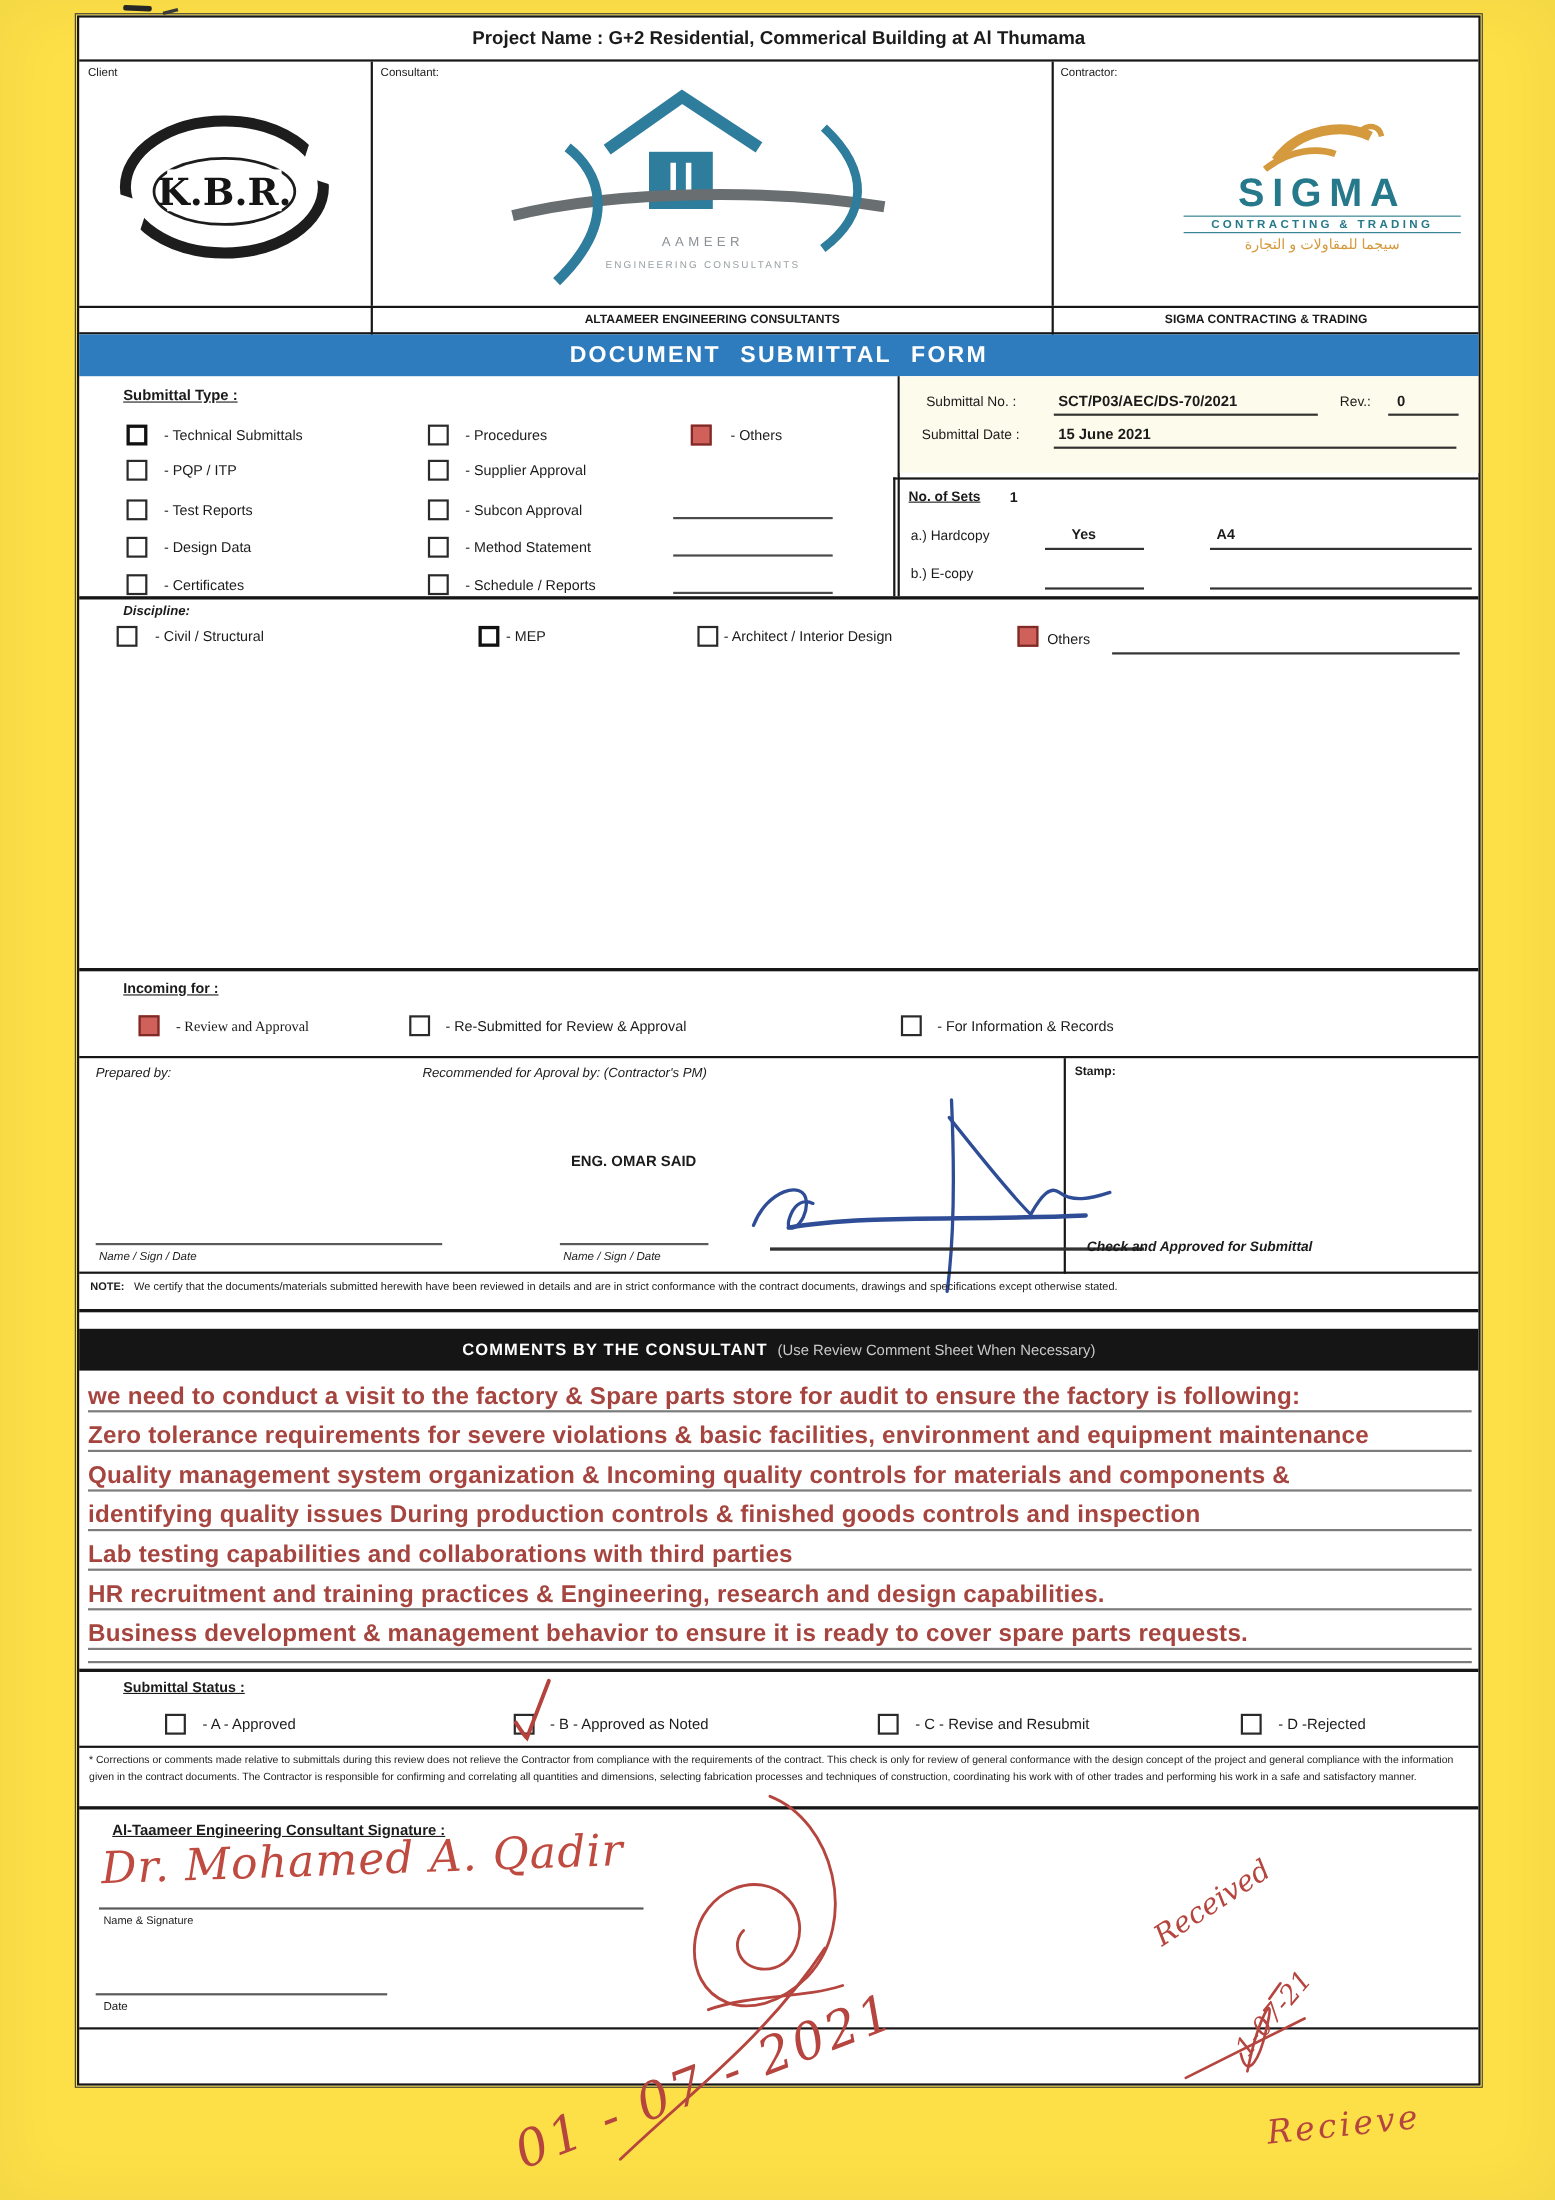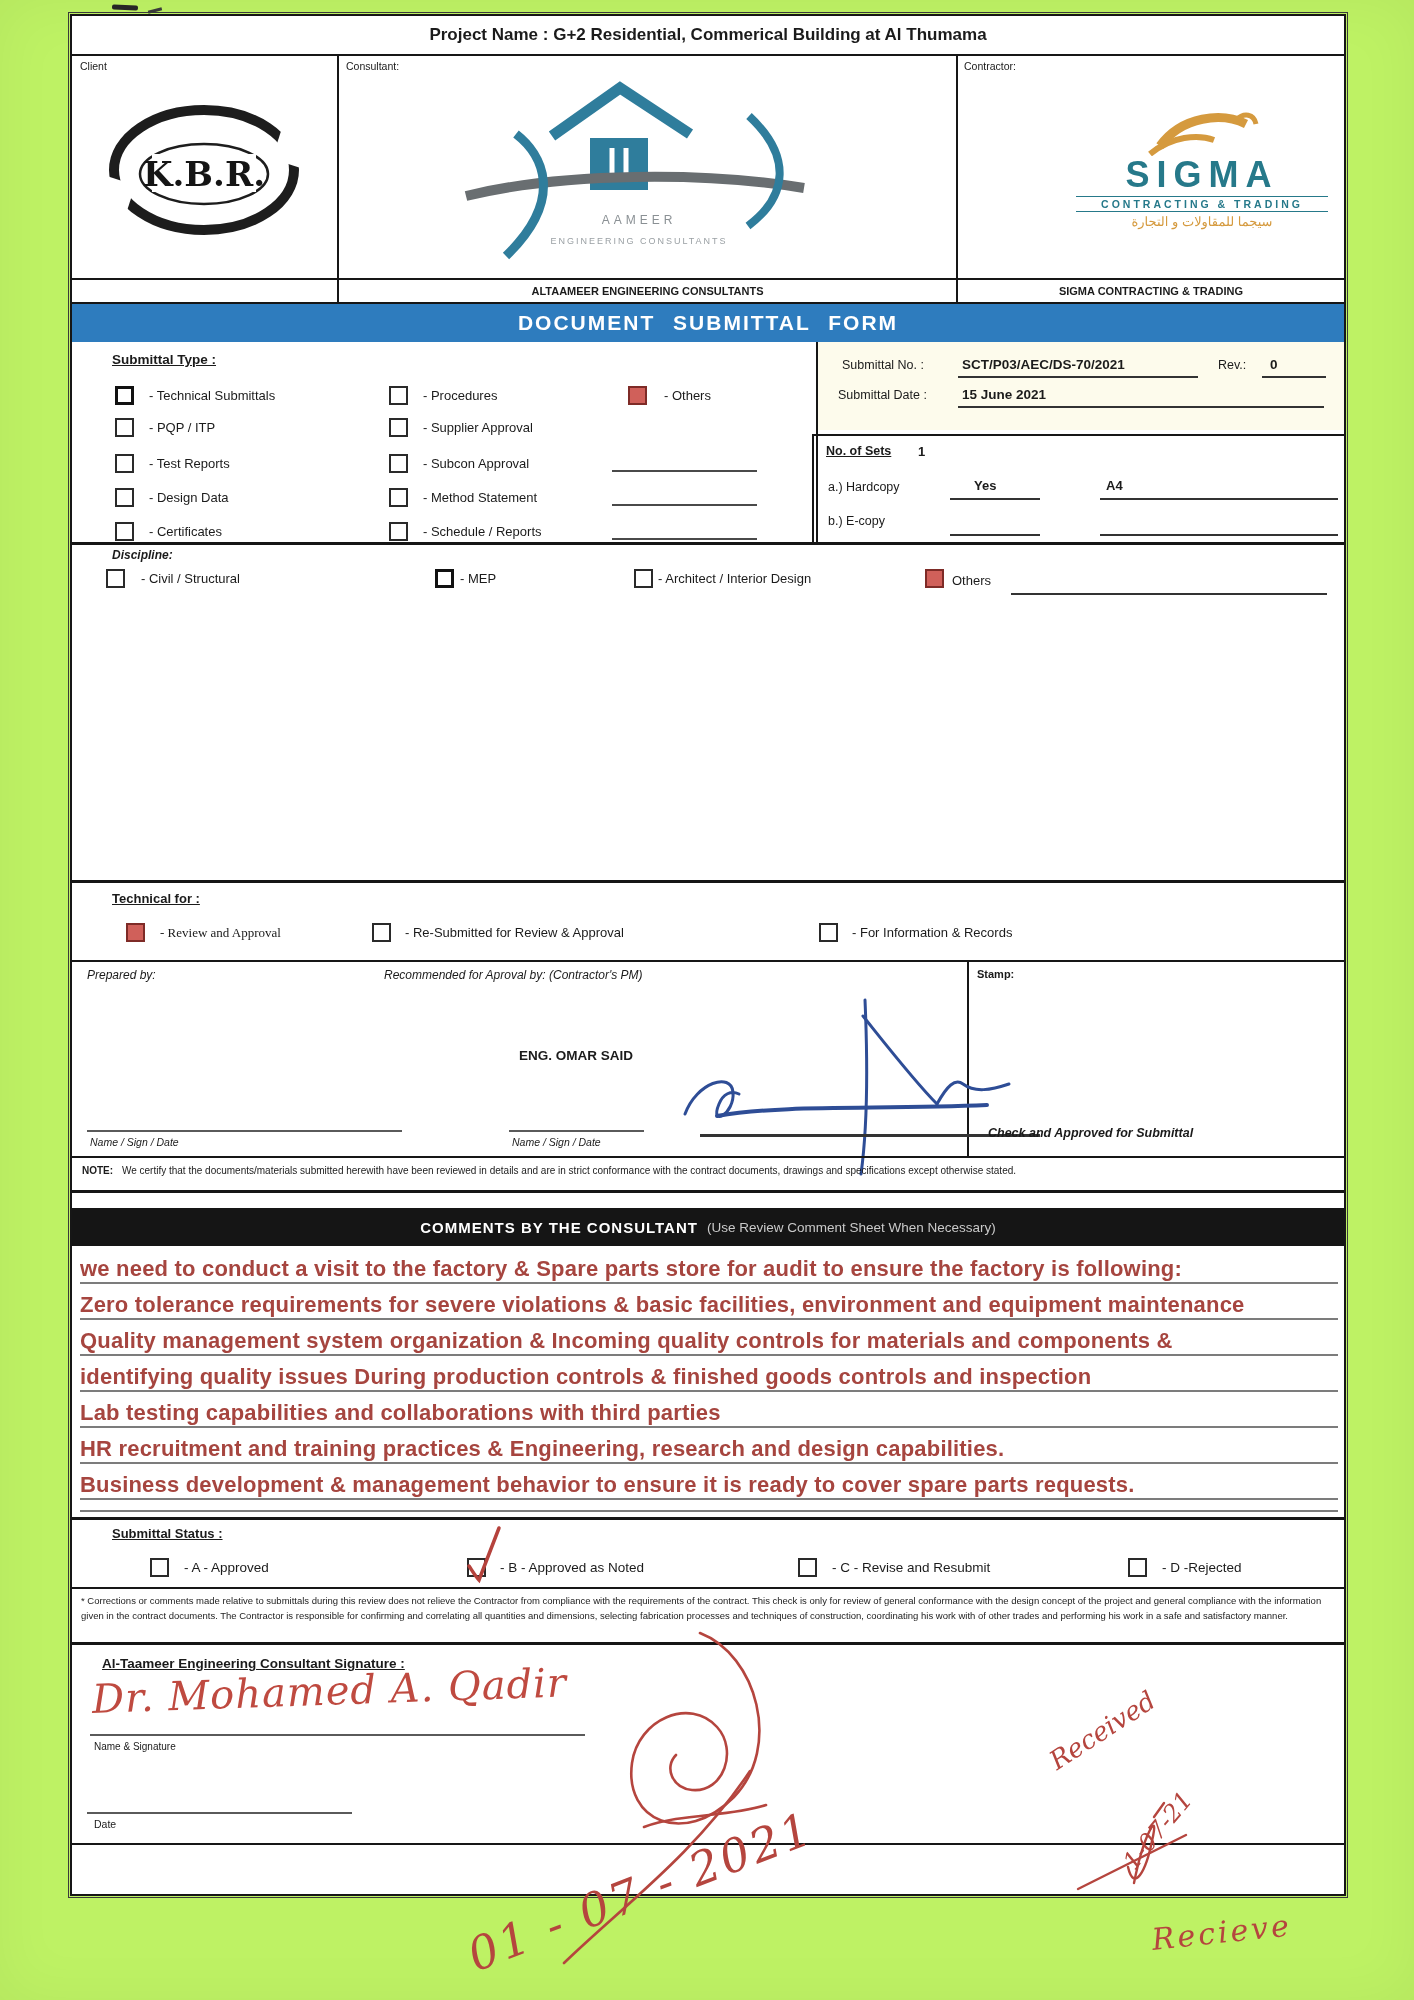--- a/index.html
+++ b/index.html
@@ -1,16 +1,16 @@
 <!DOCTYPE html>
 <html><head>
 <meta charset="utf-8">
 <style>
   html,body{margin:0;padding:0;background:#eceae6;}
-  #page{position:relative;width:1414px;height:2000px;background:#bef264;overflow:hidden;
+  #page{position:relative;width:1414px;height:2000px;background:#fde047;overflow:hidden;
         font-family:"Liberation Sans",sans-serif;color:#1b1b1b;box-shadow:inset 0 0 60px rgba(0,0,0,.05);}
   .abs{position:absolute;}
   .b{font-weight:bold;}
   .i{font-style:italic;}
   .u{text-decoration:underline;}
   #form{position:absolute;left:70px;top:14px;width:1272px;height:1878px;background:#fff;
         border:2px solid #161616;outline:1px solid #3a3a3a;outline-offset:1px;}
   .sec{position:absolute;left:0;width:100%;box-sizing:border-box;}
   .lbl{position:absolute;white-space:nowrap;font-size:13px;}
   .line{position:absolute;height:2px;background:#4a4a4a;}
@@ -155,21 +155,21 @@
       <span class="lbl" style="left:388px;top:26px;">- MEP</span>
       <span class="cb" style="left:562px;top:24px;"></span>
       <span class="lbl" style="left:586px;top:26px;">- Architect / Interior Design</span>
       <span class="cb filled" style="left:853px;top:24px;"></span>
       <span class="lbl" style="left:880px;top:28px;">Others</span>
       <div class="line" style="left:939px;top:48px;width:316px;background:#333;"></div>
     </div>
 
 
     <div class="sec" style="top:864px;height:80px;border-top:3px solid #161616;">
-      <span class="lbl b u" style="left:40px;top:8px;font-size:13px;">Technical for :</span>
+      <span class="lbl b u" style="left:40px;top:8px;font-size:13px;">Incoming for :</span>
       <span class="cb filled" style="left:54px;top:40px;"></span>
       <span class="lbl" style="left:88px;top:42px;font-family:Liberation Serif, serif;">- Review and Approval</span>
       <span class="cb" style="left:300px;top:40px;"></span>
       <span class="lbl" style="left:333px;top:42px;">- Re-Submitted for Review &amp; Approval</span>
       <span class="cb" style="left:747px;top:40px;"></span>
       <span class="lbl" style="left:780px;top:42px;">- For Information &amp; Records</span>
     </div>
 
     <div class="sec" style="top:944px;height:196px;border-top:2px solid #161616;">
       <div class="vline" style="left:895px;top:0;height:196px;"></div>

